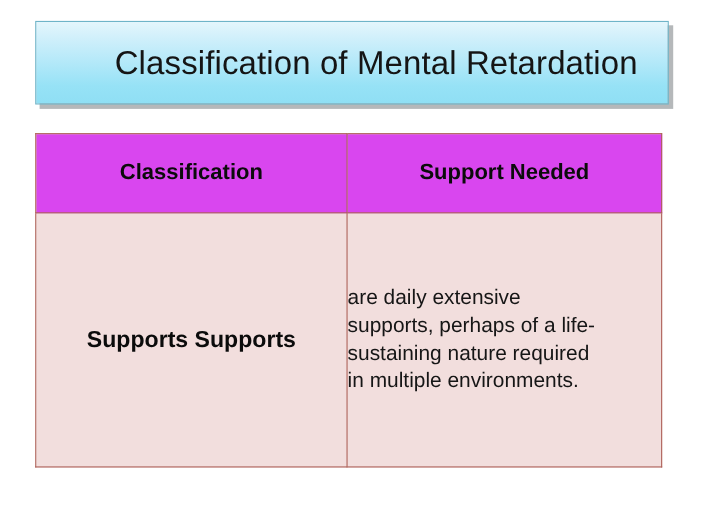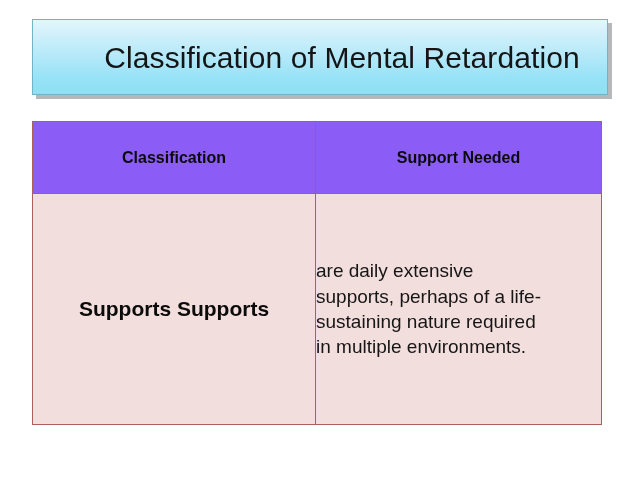--- a/index.html
+++ b/index.html
@@ -77,23 +77,23 @@
   table.mr-table td, table.mr-table th {
     border: 1px solid #ad6058;
     padding: 0;
     vertical-align: middle;
   }
   col.col-left  { width: 283px; }
   col.col-right { width: 286px; }
 
   thead tr { height: 72px; }
   th.head-cell {
-    background: #8b5cf6;
+    background: #d946ef;
     text-align: center;
-    font-size: 16px;
+    font-size: 20px;
     font-weight: bold;
     color: #0b0b0b;
     vertical-align: middle;
     padding-bottom: 14px;
   }
 
   tbody tr { height: 231px; }
   td.body-cell {
     background: #f2dedd;
     margin-top: 43px;

